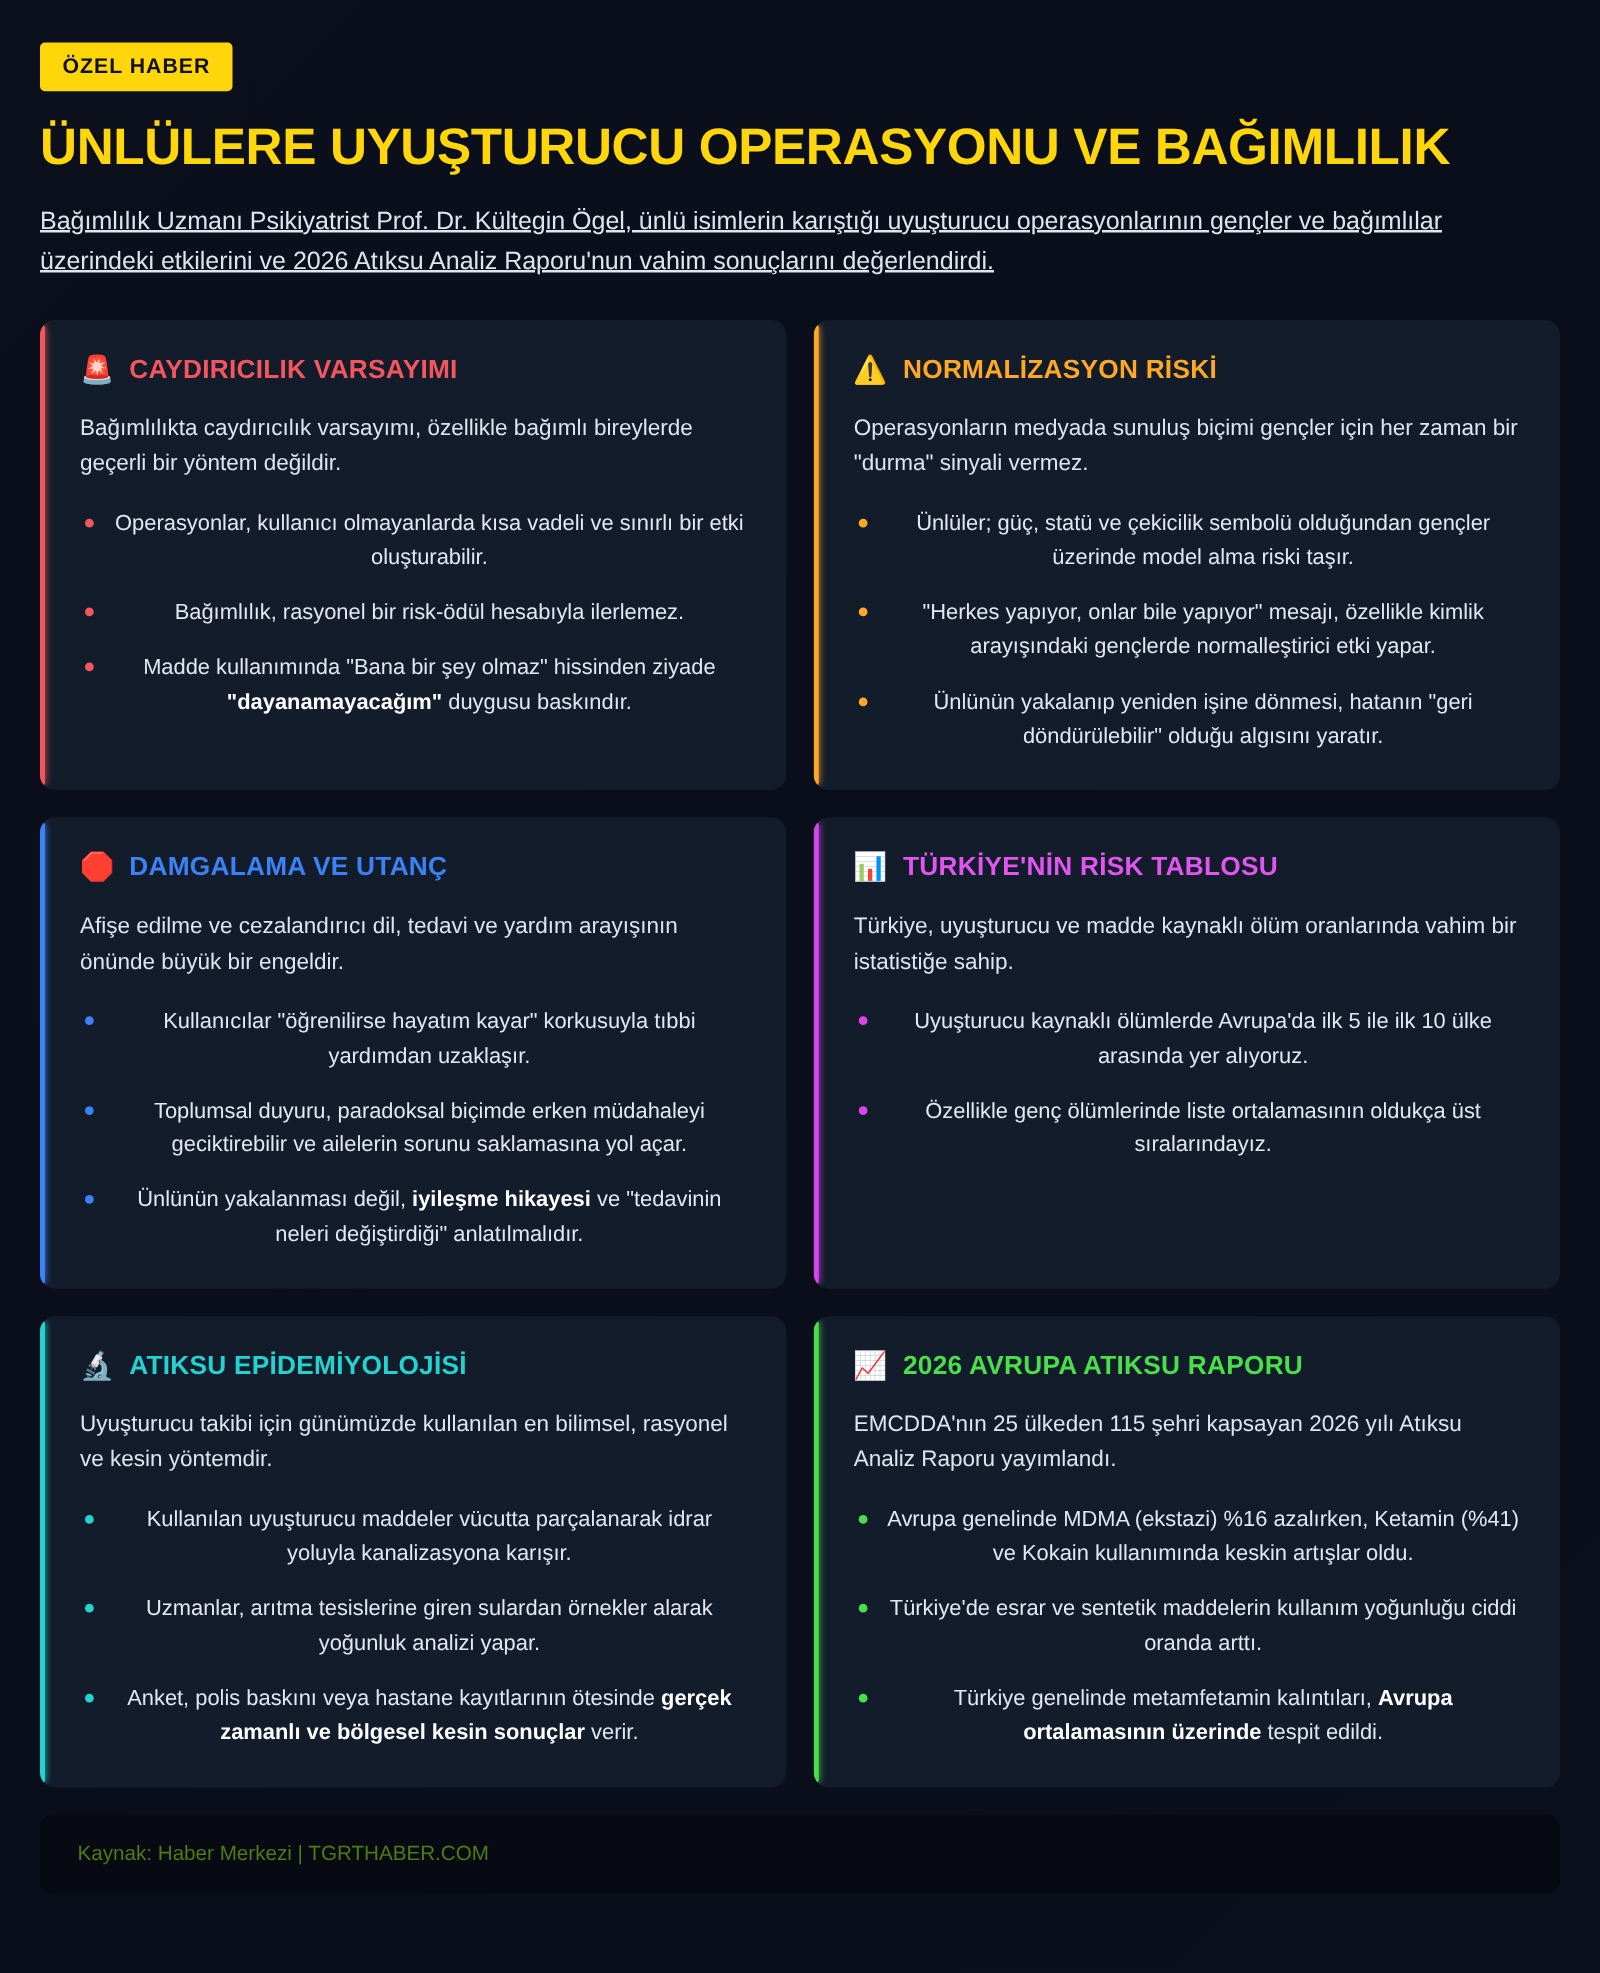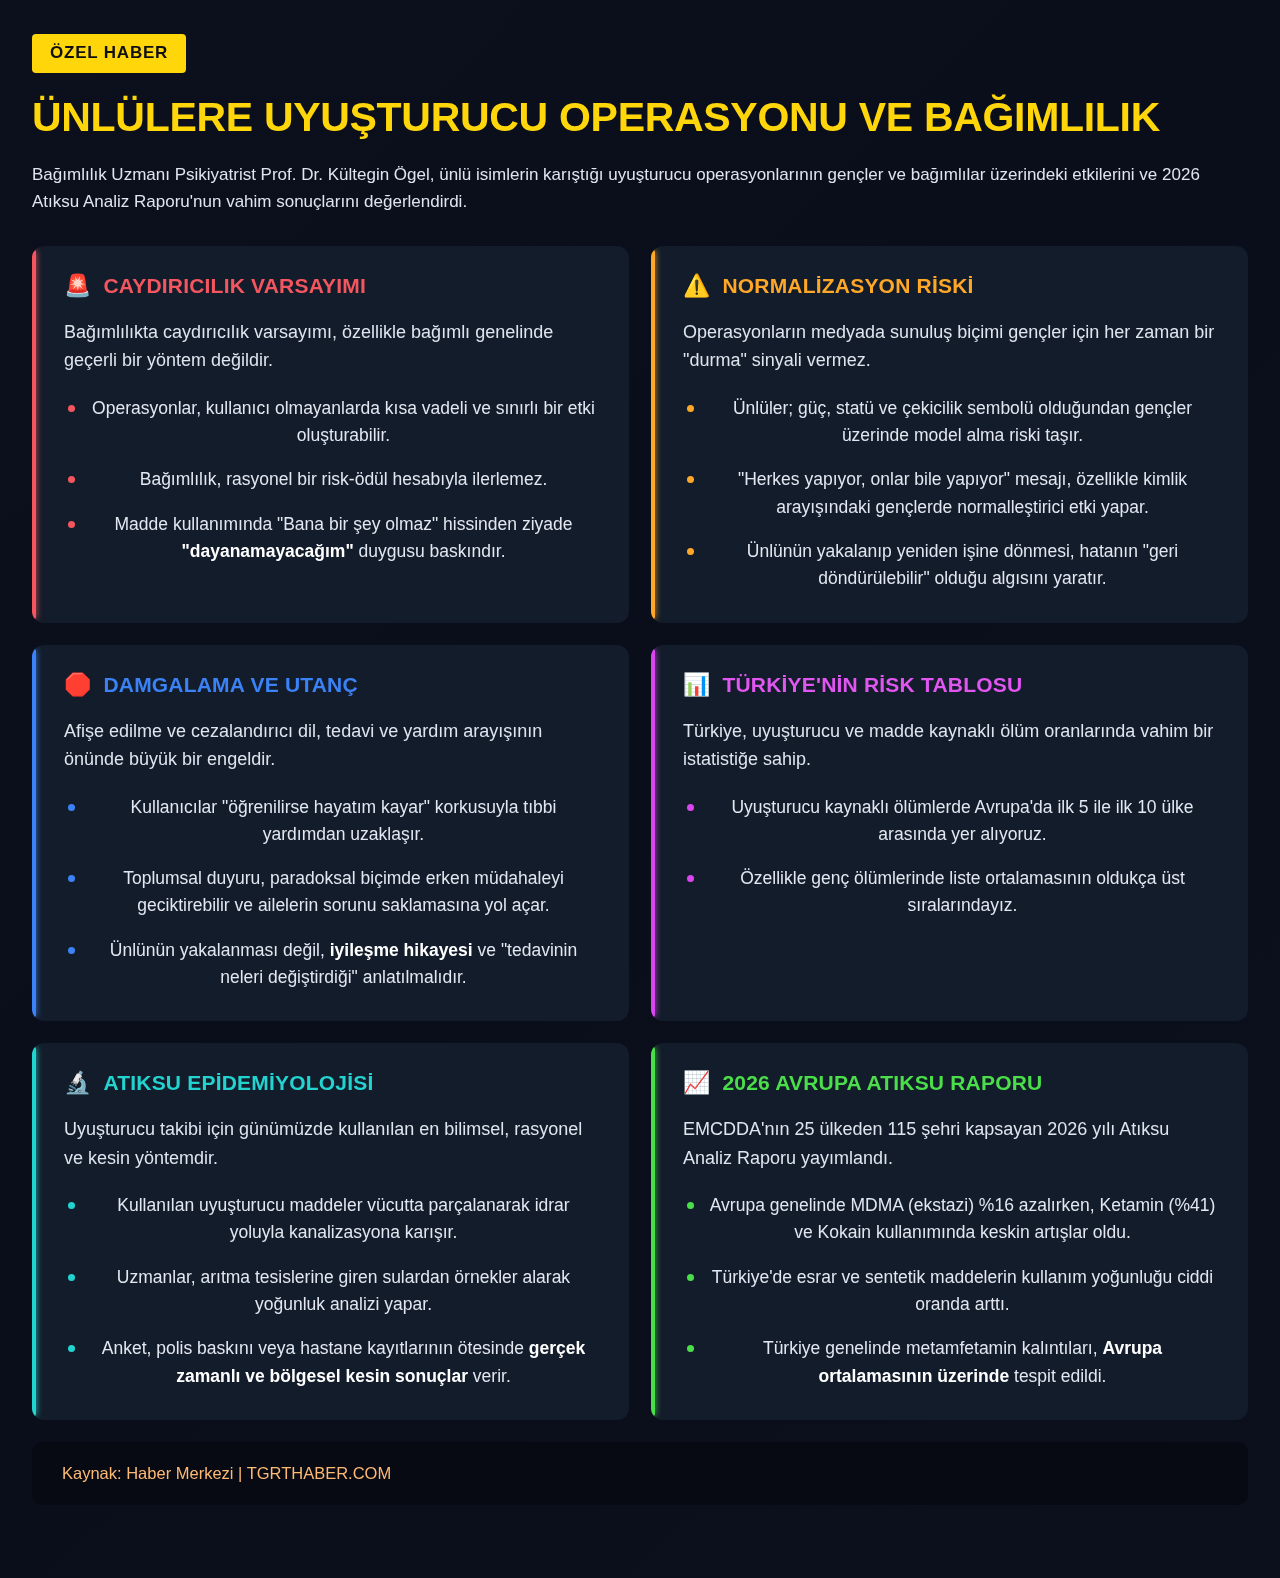--- a/index.html
+++ b/index.html
@@ -41,24 +41,25 @@
     font-size: 41px;
     font-weight: 700;
     letter-spacing: -0.3px;
     line-height: 1.12;
     text-transform: uppercase;
   }
 
   .subtitle {
     margin-top: 20px;
     color: #dfe4ee;
-    font-size: 17px;
+    font-size: 20px;
     line-height: 1.62;
     max-width: 1180px;
     font-weight: 400;
+    text-decoration: underline;
   }
 
   
   .grid {
     margin-top: 30px;
     display: grid;
     grid-template-columns: 1fr 1fr;
     gap: 22px 22px;
   }
 
@@ -139,21 +140,21 @@
 
   
   .footer {
     margin-top: 22px;
     background: #070a12;
     border-radius: 10px;
     padding: 22px 30px;
   }
 
   .footer-text {
-    color: #fdba74;
+    color: #4d7c0f;
     font-size: 16.5px;
     font-weight: 400;
   }
 </style>
 </head>
 <body>
 
 <div class="page">
 
   <div class="header">
@@ -161,21 +162,21 @@
     <h1 class="main-title">ÜNLÜLERE UYUŞTURUCU OPERASYONU VE BAĞIMLILIK</h1>
     <p class="subtitle">Bağımlılık Uzmanı Psikiyatrist Prof. Dr. Kültegin Ögel, ünlü isimlerin karıştığı uyuşturucu operasyonlarının gençler ve bağımlılar üzerindeki etkilerini ve 2026 Atıksu Analiz Raporu'nun vahim sonuçlarını değerlendirdi.</p>
   </div>
 
   <div class="grid" id="cards-grid">
       <div class="card" style="--accent: #f4565f; --title: #f4565f;">
         <div class="card-head">
           <span class="card-icon">🚨</span>
           <span class="card-title">CAYDIRICILIK VARSAYIMI</span>
         </div>
-        <p class="card-lead">Bağımlılıkta caydırıcılık varsayımı, özellikle bağımlı genelinde geçerli bir yöntem değildir.</p>
+        <p class="card-lead">Bağımlılıkta caydırıcılık varsayımı, özellikle bağımlı bireylerde geçerli bir yöntem değildir.</p>
         <ul class="bullets">
           <li>Operasyonlar, kullanıcı olmayanlarda kısa vadeli ve sınırlı bir etki oluşturabilir.</li>
           <li>Bağımlılık, rasyonel bir risk-ödül hesabıyla ilerlemez.</li>
           <li>Madde kullanımında "Bana bir şey olmaz" hissinden ziyade <b>"dayanamayacağım"</b> duygusu baskındır.</li>
         </ul>
       </div>
       <div class="card" style="--accent: #ffa726; --title: #ffa726;">
         <div class="card-head">
           <span class="card-icon">⚠️</span>
           <span class="card-title">NORMALİZASYON RİSKİ</span>

